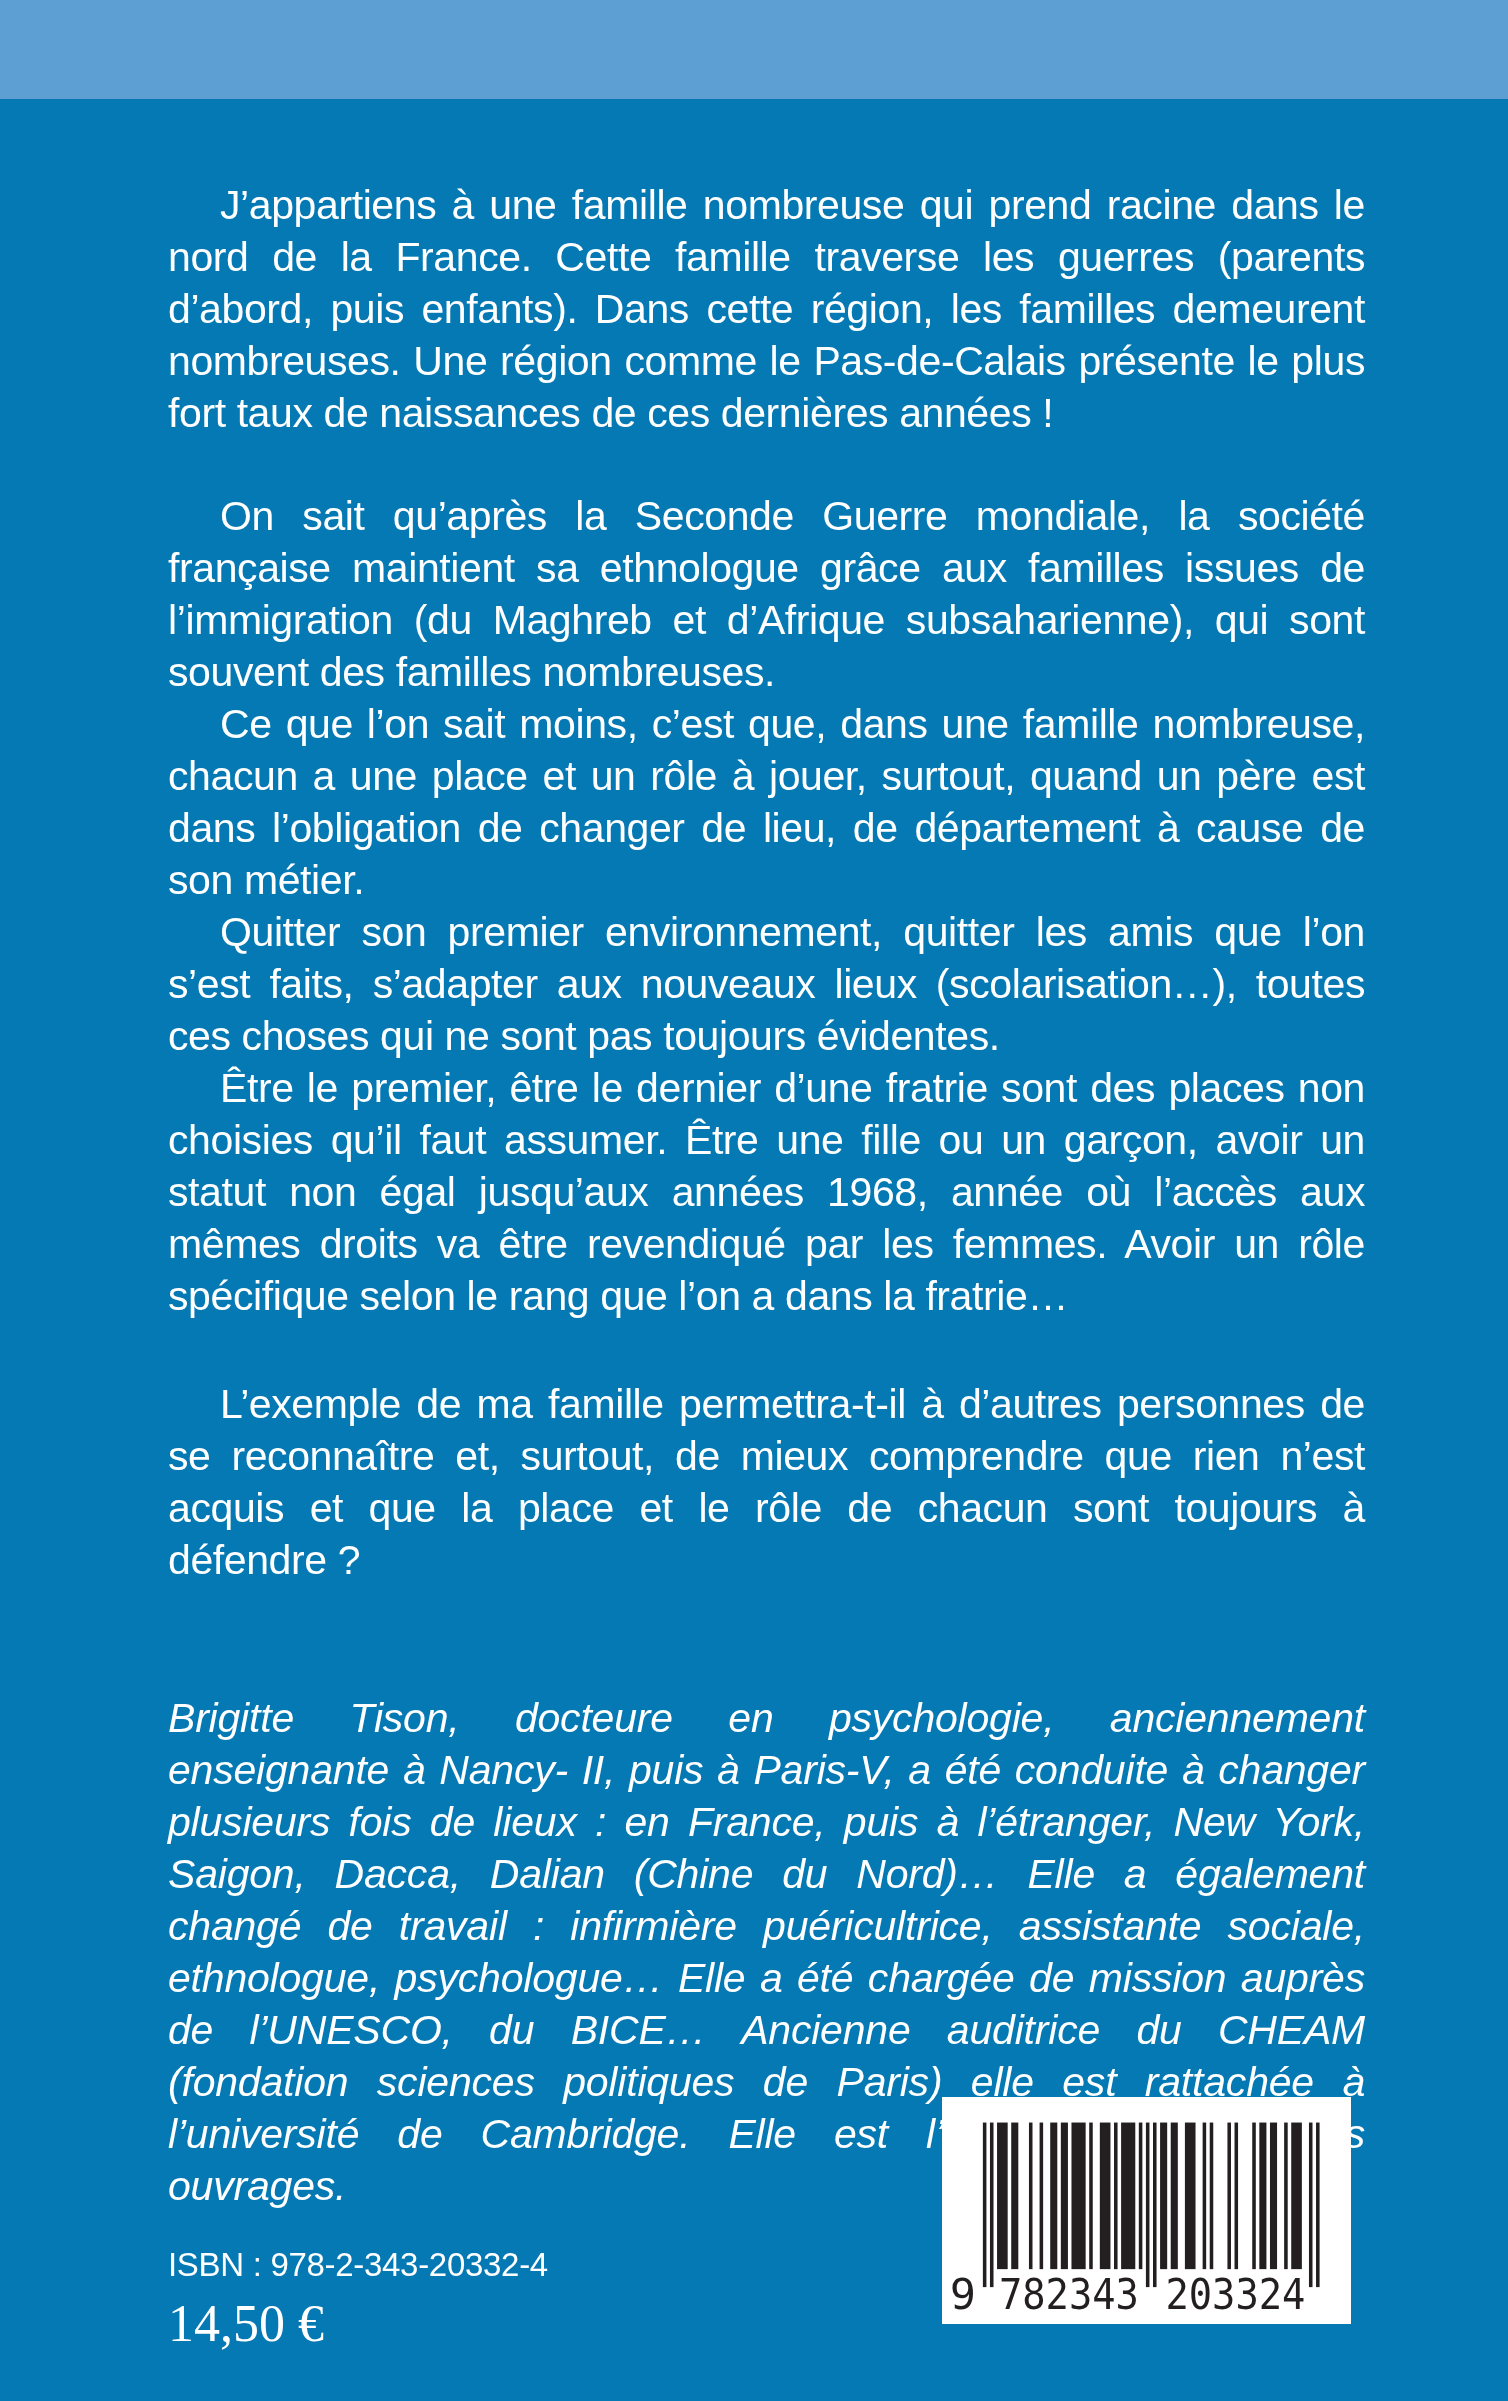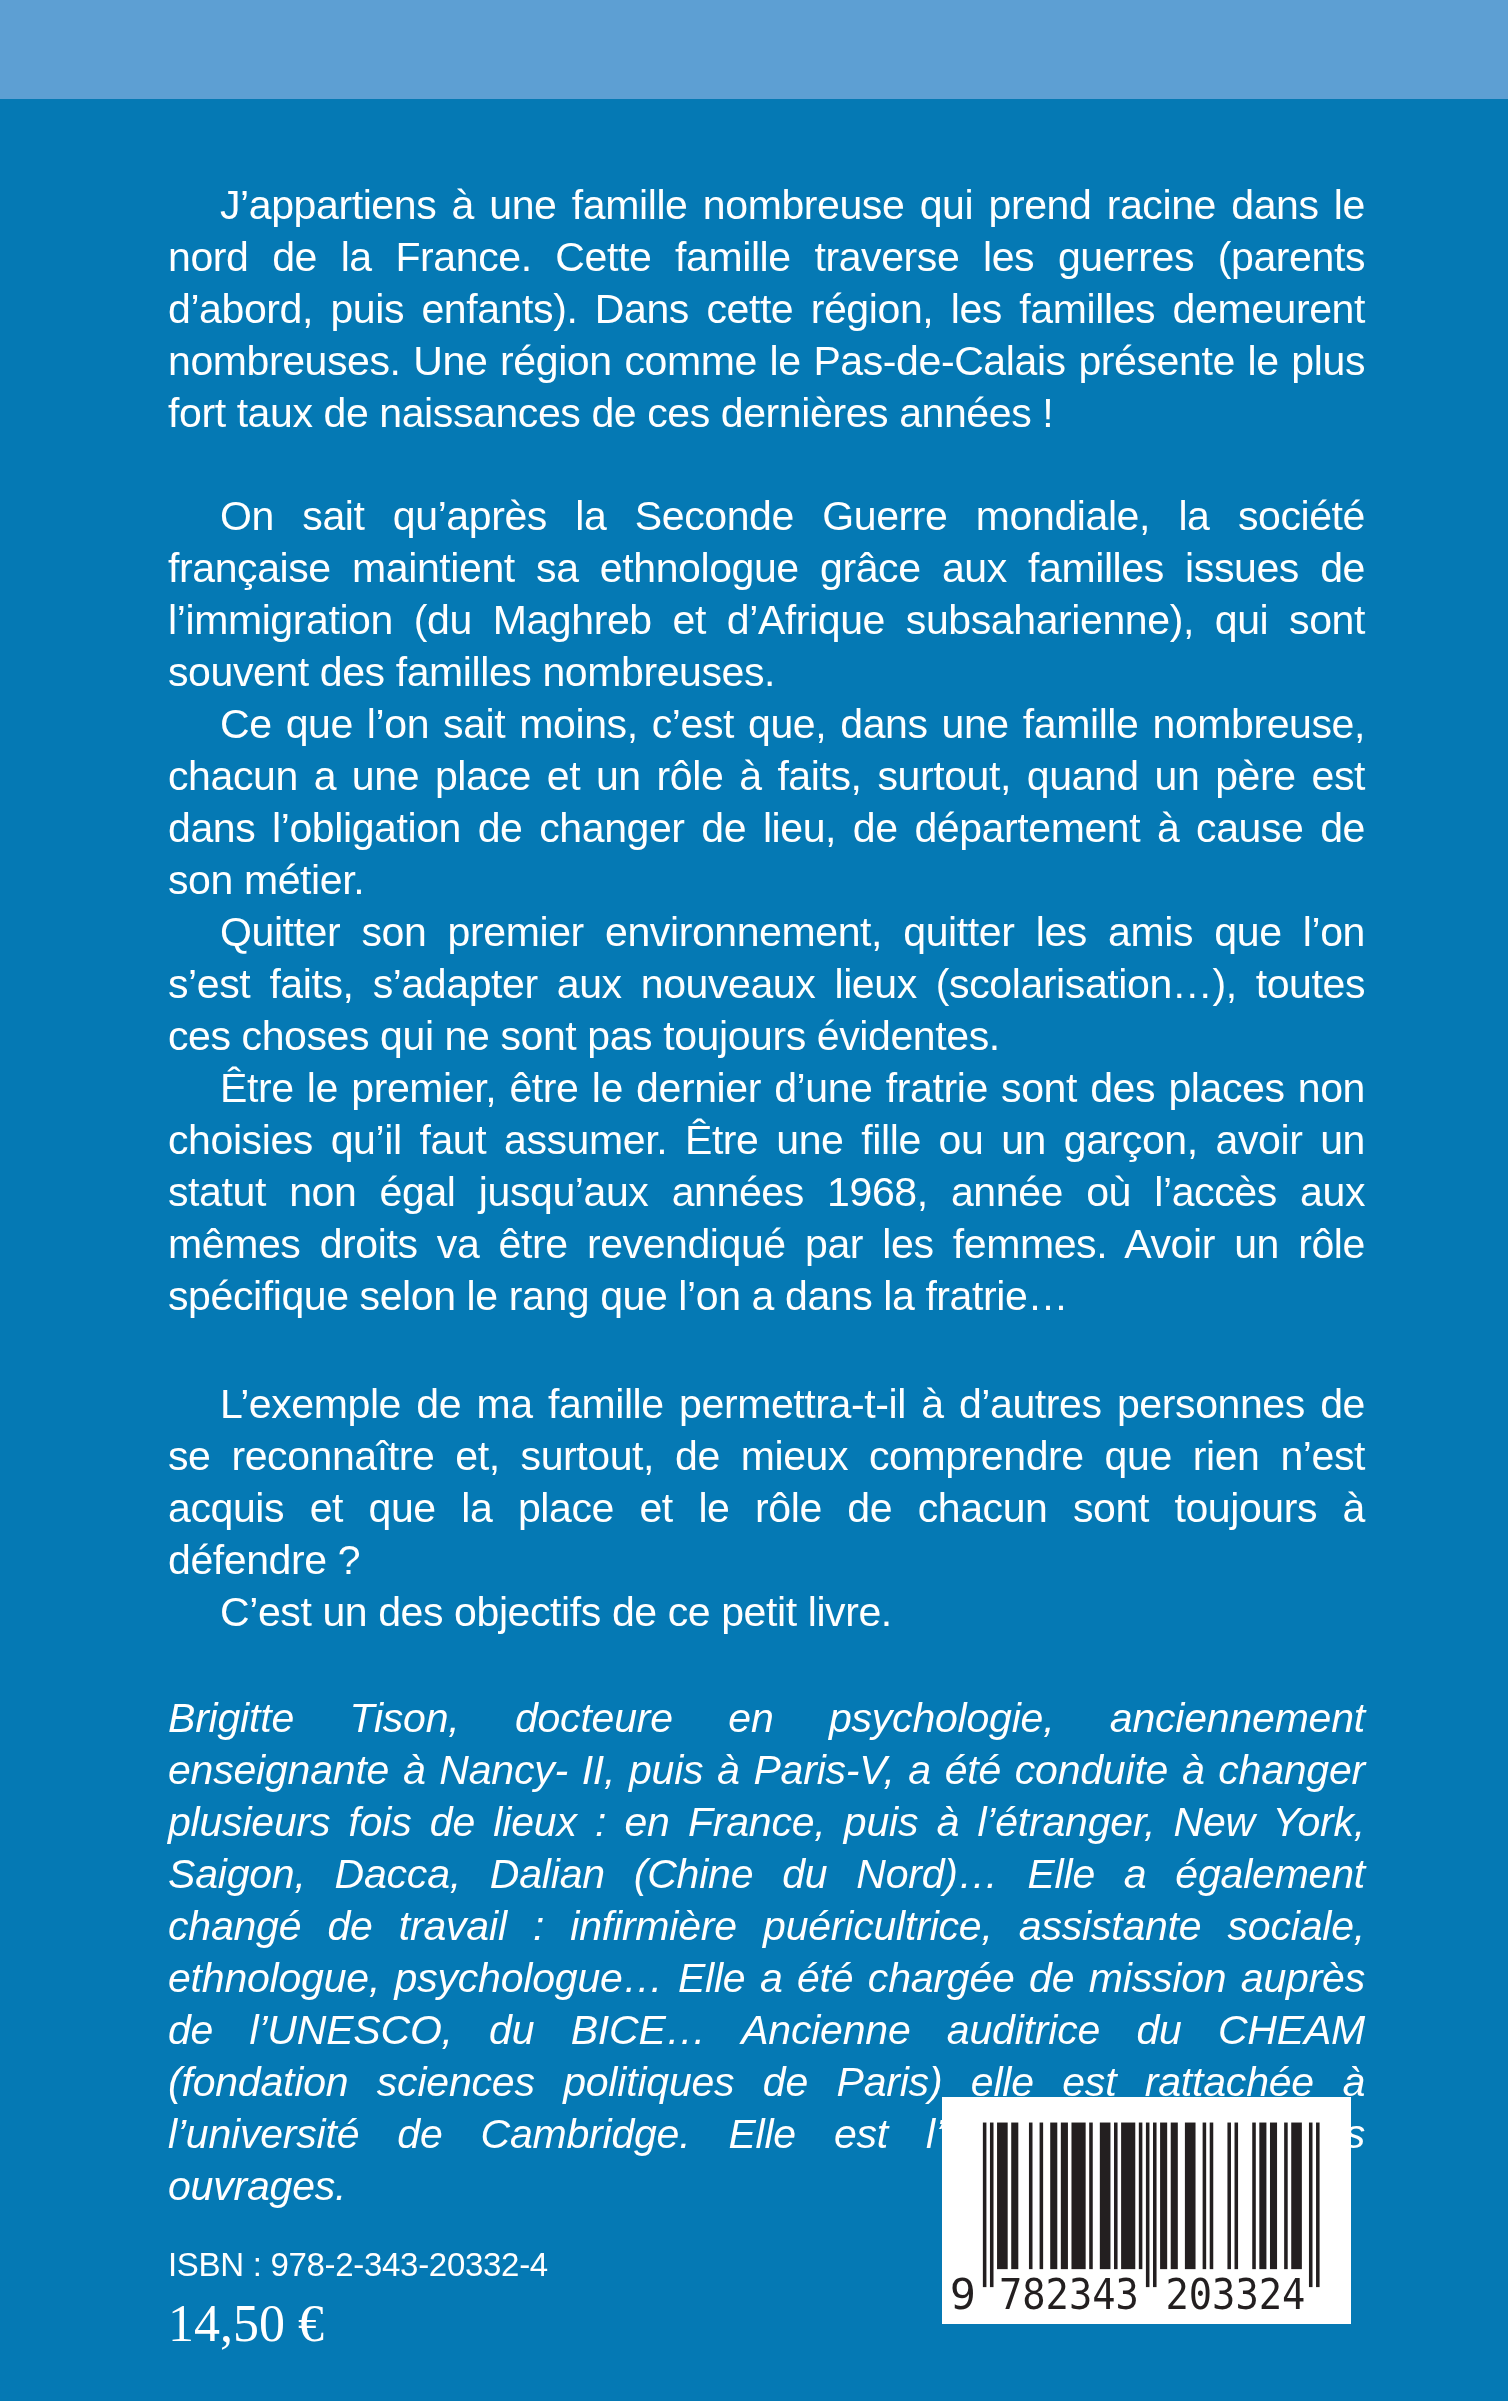--- a/index.html
+++ b/index.html
@@ -27,28 +27,27 @@
 </head>
 <body>
 
 <div class="cover">
   <div class="band"></div>
 
   <p class="col syn" id="p1">J’appartiens à une famille nombreuse qui prend racine dans le nord de la France. Cette famille traverse les guerres (parents d’abord, puis enfants). Dans cette région, les familles demeurent nombreuses. Une région comme le Pas-de-Calais présente le plus fort taux de naissances de ces dernières années&nbsp;!</p>
 
   <div class="col" id="pblock2">
     <p class="syn">On sait qu’après la Seconde Guerre mondiale, la société française maintient sa ethnologue grâce aux familles issues de l’immigration (du Maghreb et d’Afrique subsaharienne), qui sont souvent des familles nombreuses.</p>
-    <p class="syn">Ce que l’on sait moins, c’est que, dans une famille nombreuse, chacun a une place et un rôle à faits, surtout, quand un père est dans l’obligation de changer de lieu, de département à cause de son métier.</p>
+    <p class="syn">Ce que l’on sait moins, c’est que, dans une famille nombreuse, chacun a une place et un rôle à jouer, surtout, quand un père est dans l’obligation de changer de lieu, de département à cause de son métier.</p>
     <p class="syn">Quitter son premier environnement, quitter les amis que l’on s’est faits, s’adapter aux nouveaux lieux (scolarisation…), toutes ces choses qui ne sont pas toujours évidentes.</p>
     <p class="syn">Être le premier, être le dernier d’une fratrie sont des places non choisies qu’il faut assumer. Être une fille ou un garçon, avoir un statut non égal jusqu’aux années 1968, année où l’accès aux mêmes droits va être revendiqué par les femmes. Avoir un rôle spécifique selon le rang que l’on a dans la fratrie…</p>
   </div>
 
   <div class="col" id="pblock3">
     <p class="syn">L’exemple de ma famille permettra-t-il à d’autres personnes de se reconnaître et, surtout, de mieux comprendre que rien n’est acquis et que la place et le rôle de chacun sont toujours à défendre&nbsp;?</p>
-    <p class="syn">C’est un des objectifs de ce petit livre.</p>
   </div>
 
   <p class="col bio" id="bio"><span class="bio-name">Brigitte Tison</span><span>, docteure en psychologie, anciennement enseignante à Nancy- II, puis à Paris-V, a été conduite à changer plusieurs fois de lieux&nbsp;: en France, puis à l’étranger, New York, Saigon, Dacca, Dalian (Chine du Nord)… Elle a également changé de travail&nbsp;: infirmière puéricultrice, assistante sociale, ethnologue, psychologue… Elle a été chargée de mission auprès de l’UNESCO, du BICE… Ancienne auditrice du CHEAM (fondation sciences politiques de Paris) elle est rattachée à l’université de Cambridge. Elle est l’auteure de plusieurs ouvrages.</span></p>
 
   <p class="col isbn" id="isbn">ISBN&nbsp;: 978-2-343-20332-4</p>
 
   <p class="col price" id="price">14,50 €</p>
 
   <div class="barcode-panel">
     <svg id="barcode-svg" viewBox="0 0 432 240" xmlns="http://www.w3.org/2000/svg">

